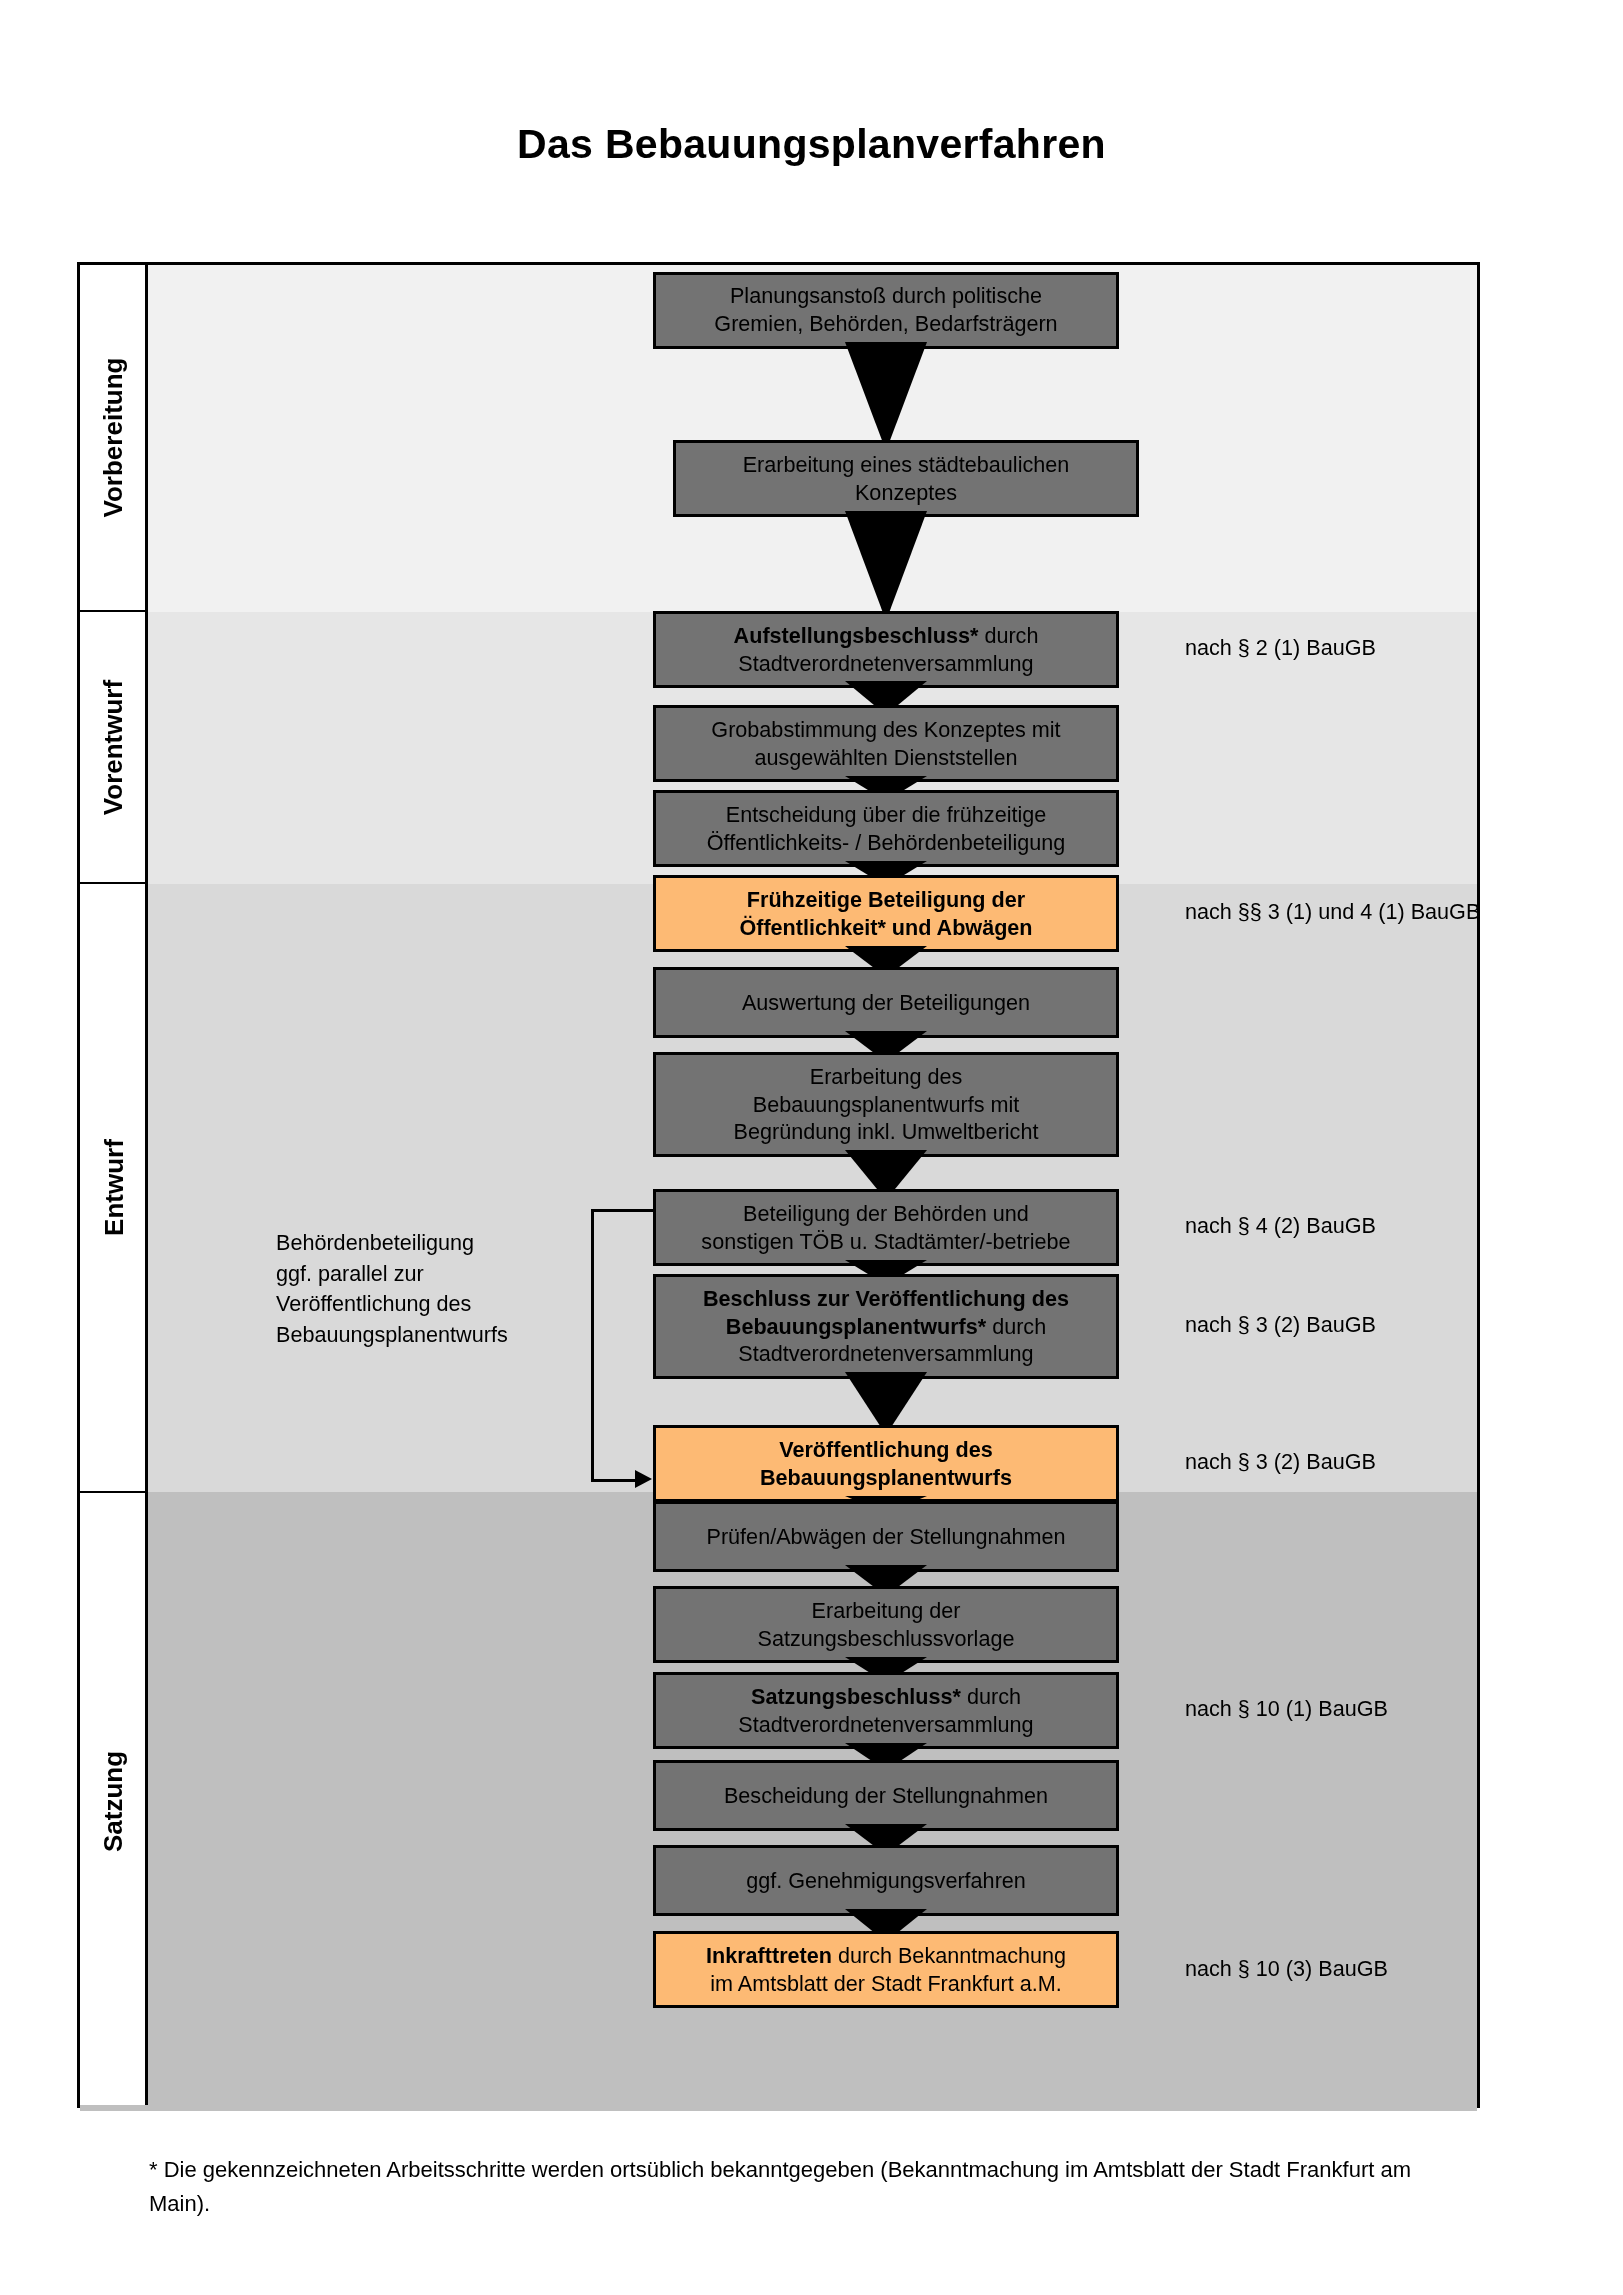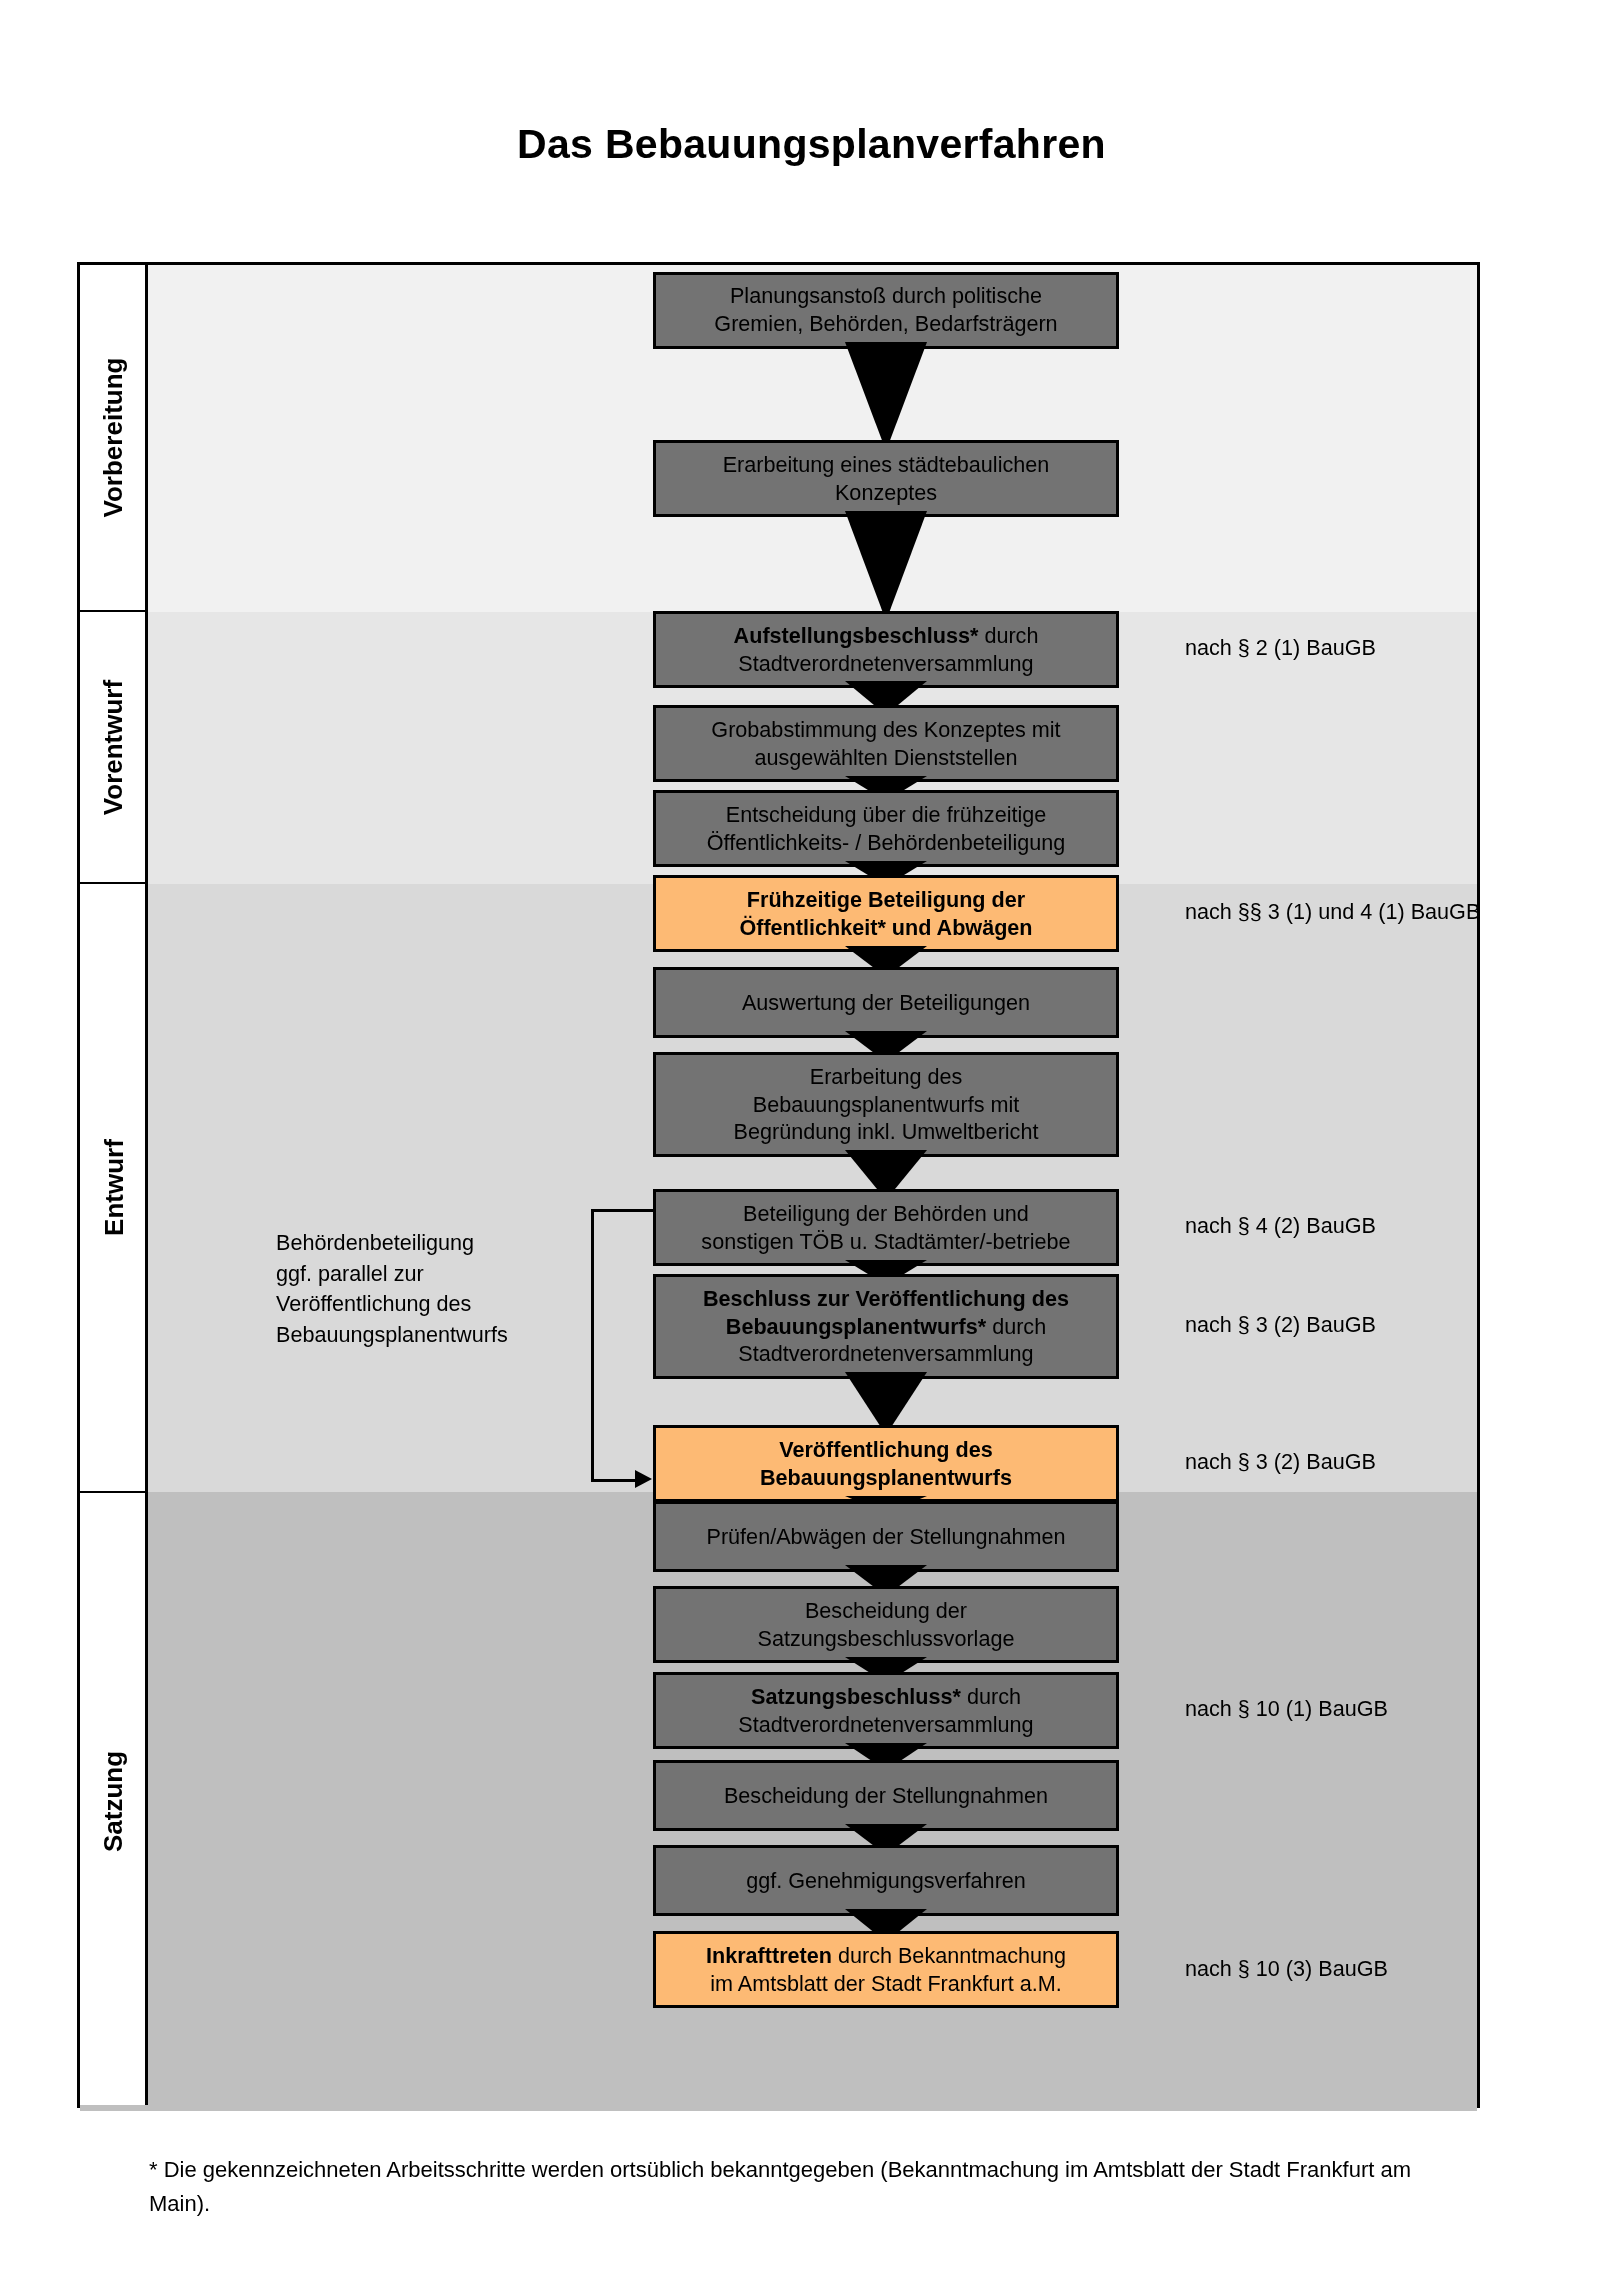--- a/index.html
+++ b/index.html
@@ -122,21 +122,21 @@
         </div>
       </div>
     <div id="flow">
         <div class="node" style="top: 6.5px; height: 77px;">
           <div>
             <div><span>Planungsanstoß durch politische</span></div>
             <div><span>Gremien, Behörden, Bedarfsträgern</span></div>
           </div>
         </div>
         <div class="arrow" style="top: 77px; height: 109px;"></div>
-        <div class="node" style="top: 175px; height: 77px;">
+        <div class="node" style="top: 175px; height: 77px; margin-left: 20px;">
           <div>
             <div><span>Erarbeitung eines städtebaulichen</span></div>
             <div><span>Konzeptes</span></div>
           </div>
         </div>
         <div class="arrow" style="top: 246px; height: 110px;"></div>
         <div class="node" style="top: 346px; height: 77px;">
           <div>
             <div><span class="b">Aufstellungsbeschluss*</span><span> durch</span></div>
             <div><span>Stadtverordnetenversammlung</span></div>
@@ -201,21 +201,21 @@
         </div>
         <div class="arrow" style="top: 1231px; height: 17px;"></div>
         <div class="node" style="top: 1236px; height: 71px;">
           <div>
             <div><span>Prüfen/Abwägen der Stellungnahmen</span></div>
           </div>
         </div>
         <div class="arrow" style="top: 1300px; height: 31px;"></div>
         <div class="node" style="top: 1321px; height: 77px;">
           <div>
-            <div><span>Bescheidung der</span></div>
+            <div><span>Erarbeitung der</span></div>
             <div><span>Satzungsbeschlussvorlage</span></div>
           </div>
         </div>
         <div class="arrow" style="top: 1392px; height: 26px;"></div>
         <div class="node" style="top: 1407px; height: 77px;">
           <div>
             <div><span class="b">Satzungsbeschluss*</span><span> durch</span></div>
             <div><span>Stadtverordnetenversammlung</span></div>
           </div>
         </div>

